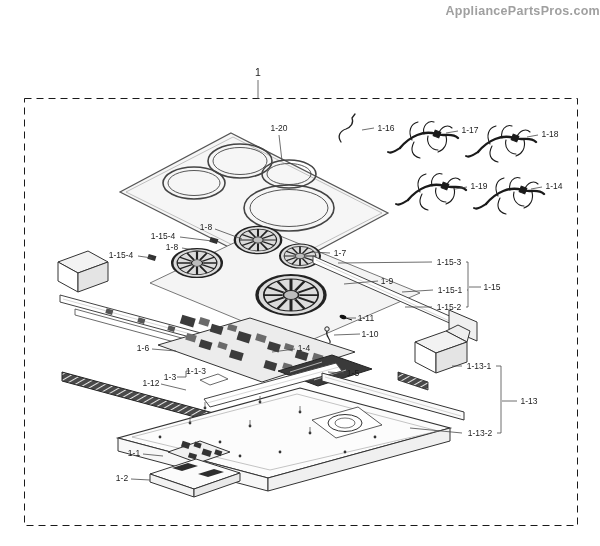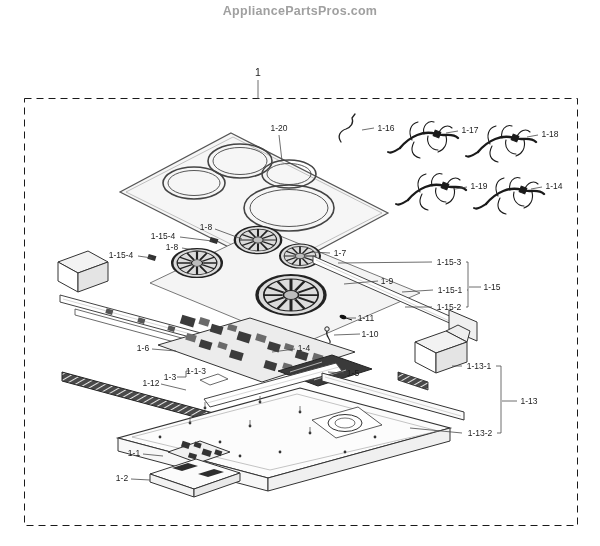--- a/index.html
+++ b/index.html
@@ -1,18 +1,18 @@
 <!DOCTYPE html>
 <html><head>
 <meta charset="utf-8">
 <style>
   html,body{margin:0;padding:0;background:#fff;}
   #page{position:relative;width:600px;height:546px;background:#fff;overflow:hidden;
         font-family:"Liberation Sans", sans-serif;}
-  #site-header{position:absolute;top:4px;left:0;width:100%;text-align:center;
+  #site-header{position:absolute;top:4px;left:0;width:100%;text-align:right;
         font-size:12.5px;font-weight:600;letter-spacing:.3px;color:#a0a0a0;}
   #diagram-svg{position:absolute;top:0;left:0;}
   .part-label{font-family:"Liberation Sans", sans-serif;font-size:8.5px;fill:#1c1c1c;
         text-anchor:middle;}
   .part-label.big{font-size:10.5px;}
   .leader{stroke:#4a4a4a;stroke-width:.8;fill:none;}
 </style>
 </head>
 <body>
 

